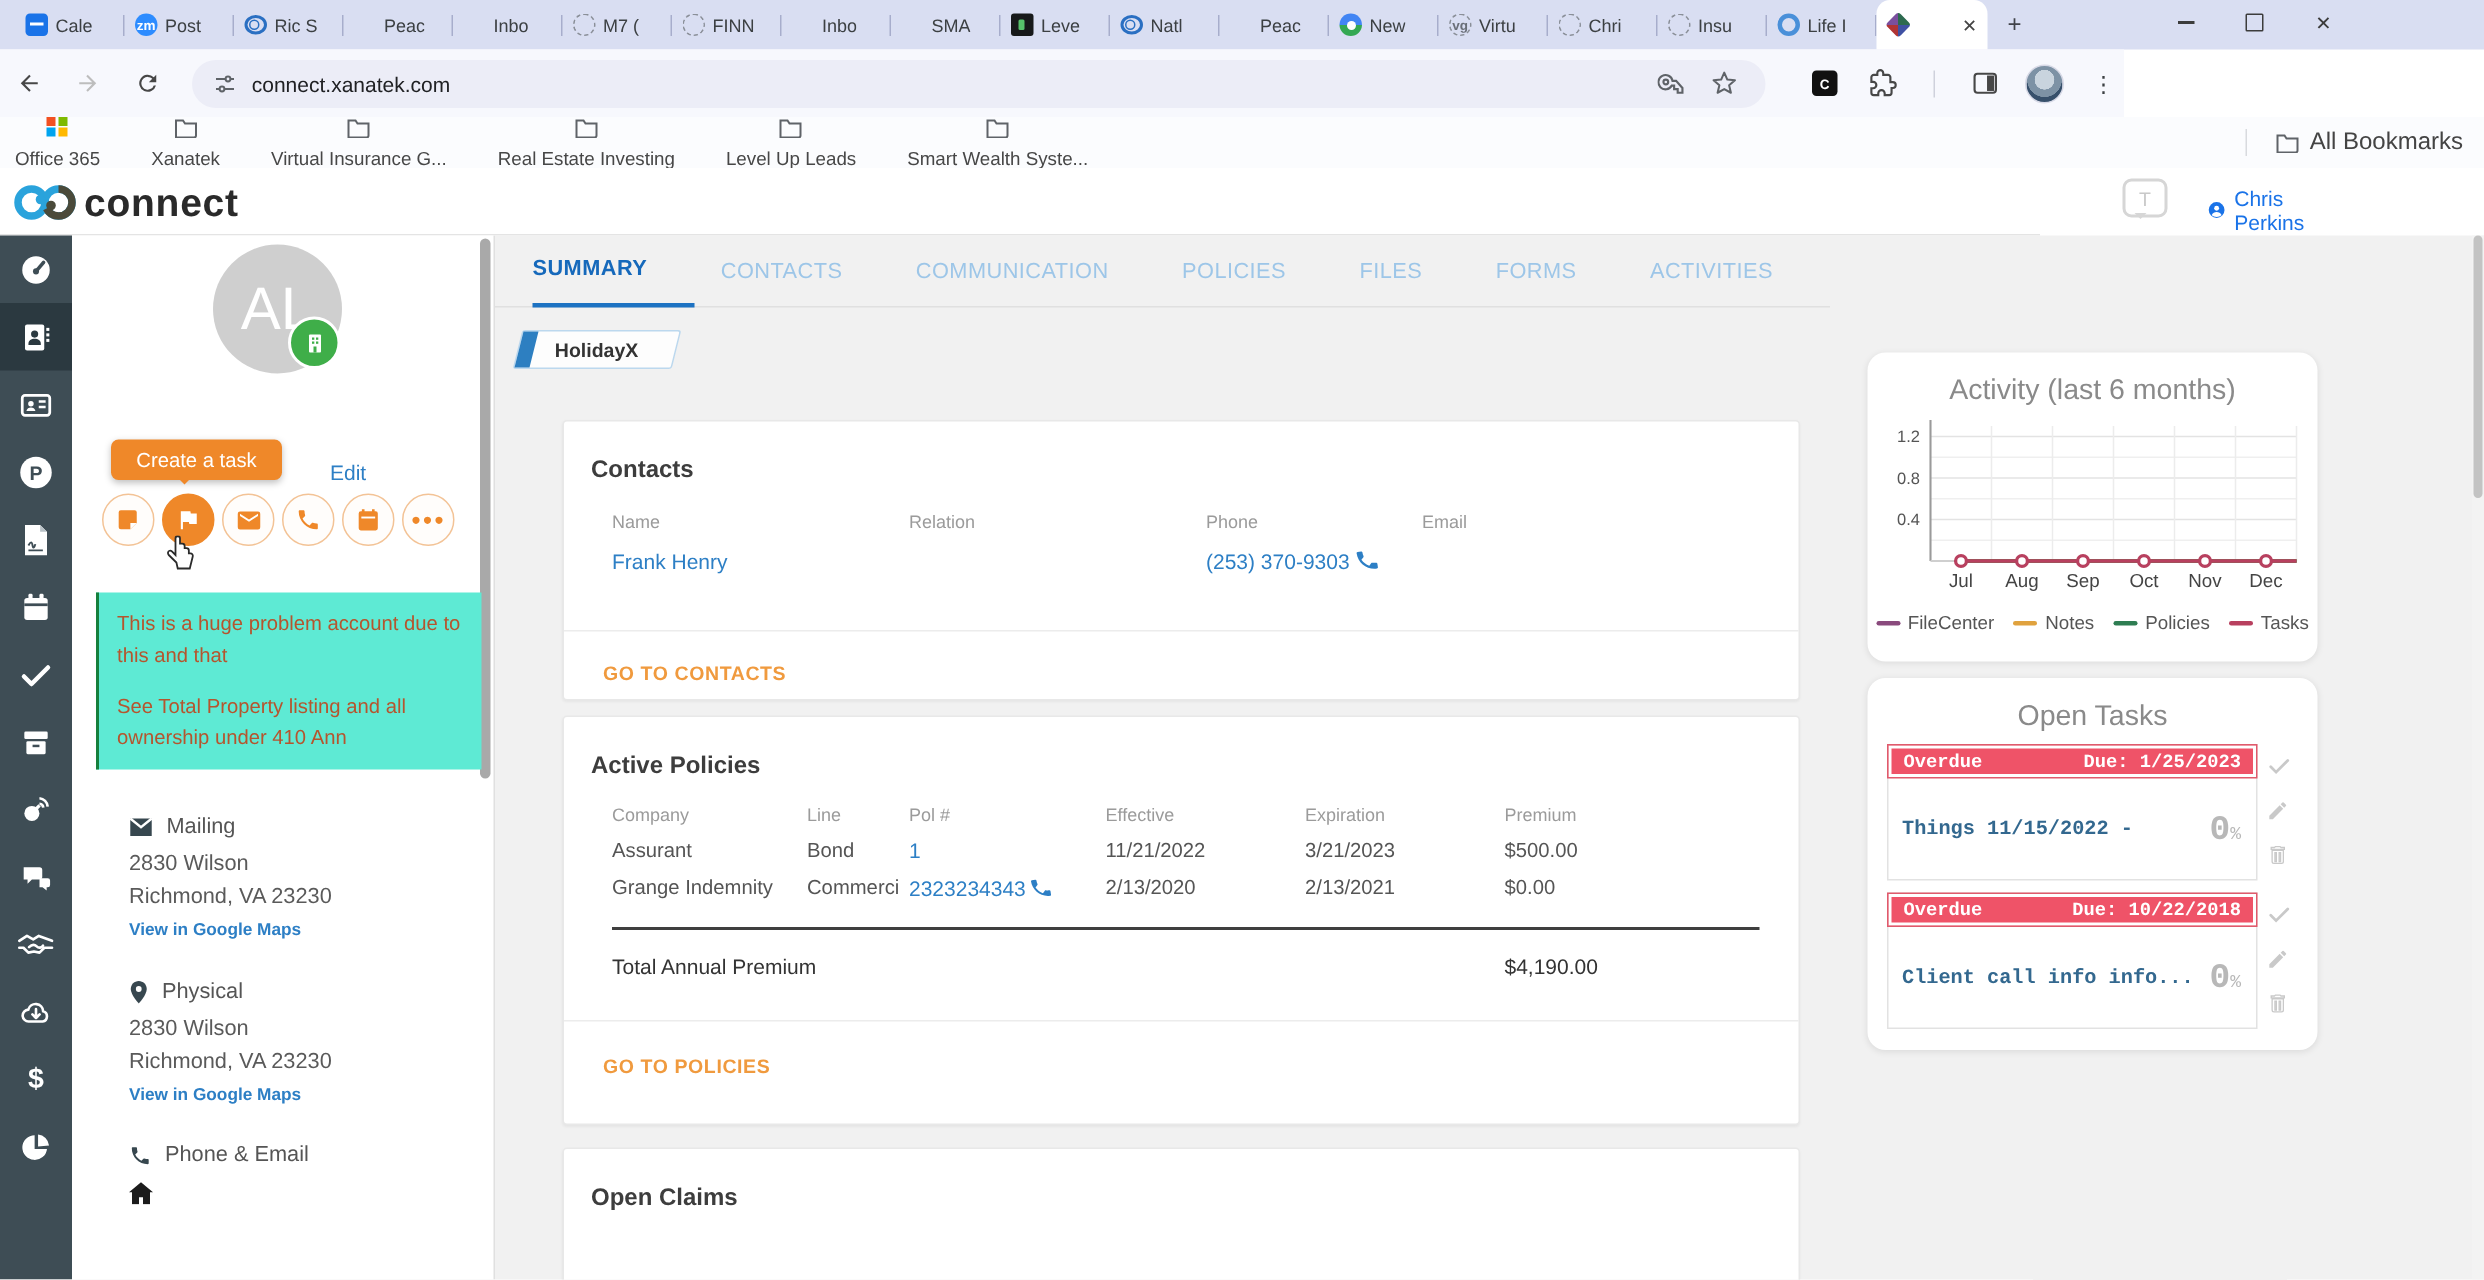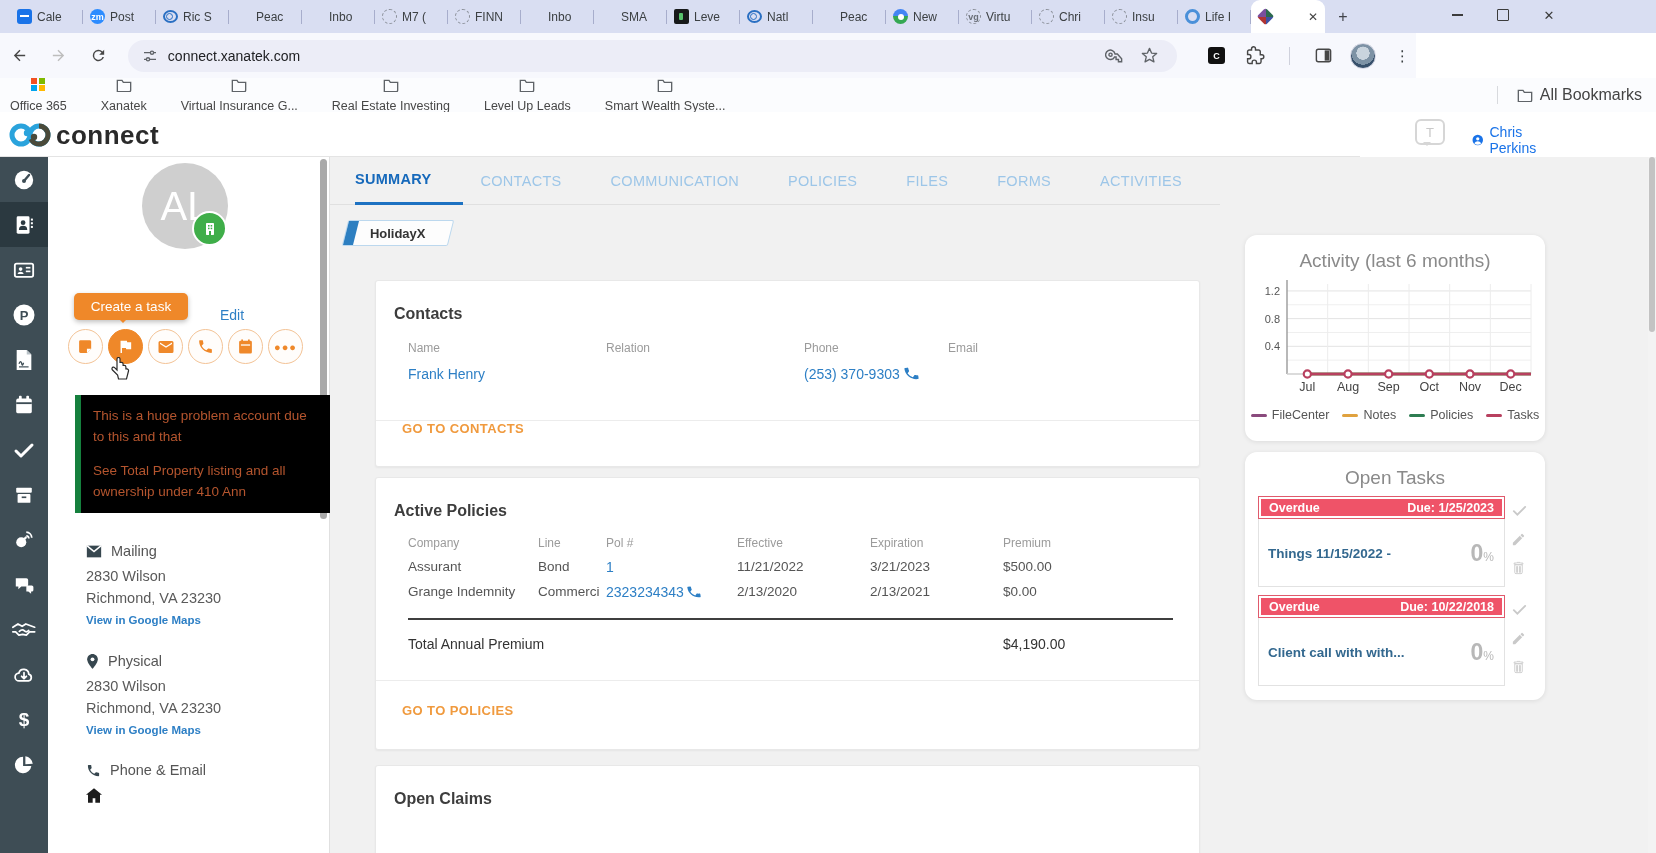--- a/index.html
+++ b/index.html
@@ -80,21 +80,21 @@
   .avatar-badge { position:absolute; left:144px; top:54px; width:35px; height:35px; border-radius:50%; background:#3fae49; border:2.5px solid #fff; display:flex; align-items:center; justify-content:center; }
   .client-name { position:absolute; left:16px; top:102px; width:232px; font-size:17px; color:#3d3d3d; line-height:1.25; }
   .edit-link { position:absolute; left:172px; top:150px; font-size:14px; color:#2d7fc5; }
   .tasktip { position:absolute; left:26px; top:136px; width:114px; height:27px; background:#ef8829; color:#fff; font-size:13.5px; border-radius:5px; display:flex; align-items:center; justify-content:center; box-shadow:0 2px 5px rgba(0,0,0,.25); z-index:5; }
   .tasktip::after { content:""; position:absolute; left:44px; bottom:-8px; border:5px solid transparent; border-top-color:#ef8829; }
   .actionrow { position:absolute; left:20px; top:172px; display:flex; gap:5px; }
   .actbtn { width:35px; height:35px; border-radius:50%; border:1.5px solid #f3c396; background:#fffdfb; display:flex; align-items:center; justify-content:center; }
   .actbtn.filled { background:#ef8829; border-color:#ef8829; }
   .actbtn .dots { color:#ef8829; font-size:11px; letter-spacing:1px; font-weight:bold; }
   .cursor-hand { position:absolute; left:62px; top:200px; z-index:6; }
-  .notebox { position:absolute; left:16px; top:238px; width:257px; height:118px; background:#000000; border-left:6px solid #15803d; padding:11px 12px; font-size:13.5px; color:#b5552e; line-height:1.55;margin-left:11px; }
+  .notebox { position:absolute; left:16px; top:238px; width:257px; height:118px; background:#5eead4; border-left:2px solid #15803d; padding:11px 12px; font-size:13.5px; color:#b5552e; line-height:1.55; }
   .notebox p + p { margin-top:13px; }
   .addrblock { position:absolute; left:38px; font-size:14.5px; color:#5a5a5a; line-height:1.5; }
   .addr-head { display:flex; align-items:center; gap:9px; color:#555; }
   .maps-link { font-size:11.5px; color:#2d7fc5; font-weight:bold; margin-top:3px; display:inline-block; }
   .addr-lines { margin-top:3px; }
 
   
   .content { position:absolute; left:330px; top:157px; width:1326px; height:696px; background:#f1f1f1; }
   .navtabs { position:absolute; left:0; top:0; width:890px; height:48px; border-bottom:1px solid #e0e0e0; display:flex; align-items:center; gap:49px; padding-left:25px; }
   .navtab { font-size:14.5px; color:#9dc6e8; letter-spacing:.3px; height:48px; display:flex; align-items:center; }
@@ -124,21 +124,21 @@
   .totalrow { display:grid; grid-template-columns:595px 1fr; margin:16px 26px 0 32px; }
   .totalrow div { font-size:14px; color:#333; }
 
   
   .rcard { position:absolute; background:#fff; border-radius:12px; box-shadow:0 1px 5px rgba(0,0,0,.09); }
   .rcard-title { text-align:center; font-size:19px; color:#8a8a8a; padding-top:15px; }
   .legend { display:flex; justify-content:center; gap:13px; margin-top:6px; }
   .legenditem { display:flex; align-items:center; gap:5px; font-size:12.5px; color:#555; }
   .legdash { width:16px; height:3px; border-radius:2px; }
 
-  .taskcard { position:absolute; left:13px; width:247px; border:1px solid #e2e2e2; background:#fff; }
+  .taskcard { position:absolute; left:13px; width:247px; border:1px solid #e2e2e2; background:#fff;font-family:Liberation Mono, monospace; }
   .taskhead { height:21px; background:#ef5368; color:#fff; font-size:12.5px; font-weight:bold; display:flex; align-items:center; justify-content:space-between; padding:0 8px; border:2px solid #fff; outline:1px solid #e05a6c; }
   .taskbody { position:relative; height:68px; }
   .tasktext { position:absolute; left:9px; top:28px; font-size:13.5px; font-weight:bold; color:#33688f; }
   .taskpct { position:absolute; right:10px; top:22px; color:#b8b8b8; }
   .taskpct .big { font-size:23px; font-weight:bold; }
   .taskpct .small { font-size:12px; }
   .taskicons { position:absolute; display:flex; flex-direction:column; gap:9px; }
 
   .pagescroll { position:absolute; right:0; top:157px; width:8px; height:696px; background:#f3f3f3; }
   .pagescroll .thumb { position:absolute; top:0; left:1px; width:6px; height:175px; background:#c3c3c3; border-radius:3px; }
@@ -577,21 +577,21 @@
         <div class="dcell phonecell">
           <span>(253) 370-9303</span>
           <svg width="17" height="17" viewBox="0 0 24 24" style="transform:rotate(-8deg)">
               <path d="M6.62 10.79c1.44 2.83 3.76 5.14 6.59 6.59l2.2-2.21c.27-.27.67-.36 1.02-.24 1.12.37 2.33.57 3.57.57.55 0 1 .45 1 1V20c0 .55-.45 1-1 1-9.39 0-17-7.61-17-17 0-.55.45-1 1-1h3.5c.55 0 1 .45 1 1 0 1.25.2 2.45.57 3.57.11.35.03.74-.25 1.02l-2.2 2.2z" fill="#2d7fc5"></path>
             </svg>
         </div>
         <div class="dcell"></div>
       </div>
     </div>
     <div class="cardrule" style="margin-top:32px"></div>
-    <div class="gotolink" style="">GO TO CONTACTS</div>
+    <div class="gotolink" style="margin-top:20px">GO TO CONTACTS</div>
   </div>
 
   <div class="card" style="top:320px;height:273px">
     <div class="card-title">Active Policies</div>
     <div class="ptable">
       <div class="hrow" id="policy-headers">
           <div class="hcell">Company</div>
           <div class="hcell">Line</div>
           <div class="hcell">Pol #</div>
           <div class="hcell">Effective</div>
@@ -717,21 +717,21 @@
           <span><svg width="15" height="16" viewBox="0 0 24 24">
               <path d="M6 19a2 2 0 0 0 2 2h8a2 2 0 0 0 2-2V7H6zM9 9.5h1.5V19H9zm4.5 0H15V19h-1.5zM19 4h-3.5l-1-1h-5l-1 1H5v2h14z" fill="none" stroke="#c9c9c9" stroke-width="1.4"></path>
             </svg></span>
         </div>
         <div class="taskcard" style="top: 143px;">
           <div class="taskhead">
             <span>Overdue</span>
             <span>Due: 10/22/2018</span>
           </div>
           <div class="taskbody">
-            <span class="tasktext">Client call with with...</span>
+            <span class="tasktext">Client call info info...</span>
             <span class="taskpct"><span class="big">0</span><span class="small">%</span></span>
           </div>
         </div>
         <div class="taskicons" style="left: 266px; top: 149px; position: absolute;">
           <span><svg width="17" height="17" viewBox="0 0 24 24">
               <path d="M4 13l5 5L20 7" fill="none" stroke="#c9c9c9" stroke-width="2.6" stroke-linecap="round"></path>
             </svg></span>
           <span><svg width="15" height="15" viewBox="0 0 24 24">
               <path d="M3 17.25V21h3.75L17.81 9.94l-3.75-3.75L3 17.25zM20.71 7.04a1 1 0 0 0 0-1.41l-2.34-2.34a1 1 0 0 0-1.41 0l-1.83 1.83 3.75 3.75 1.83-1.83z" fill="#c9c9c9"></path>
             </svg></span>

